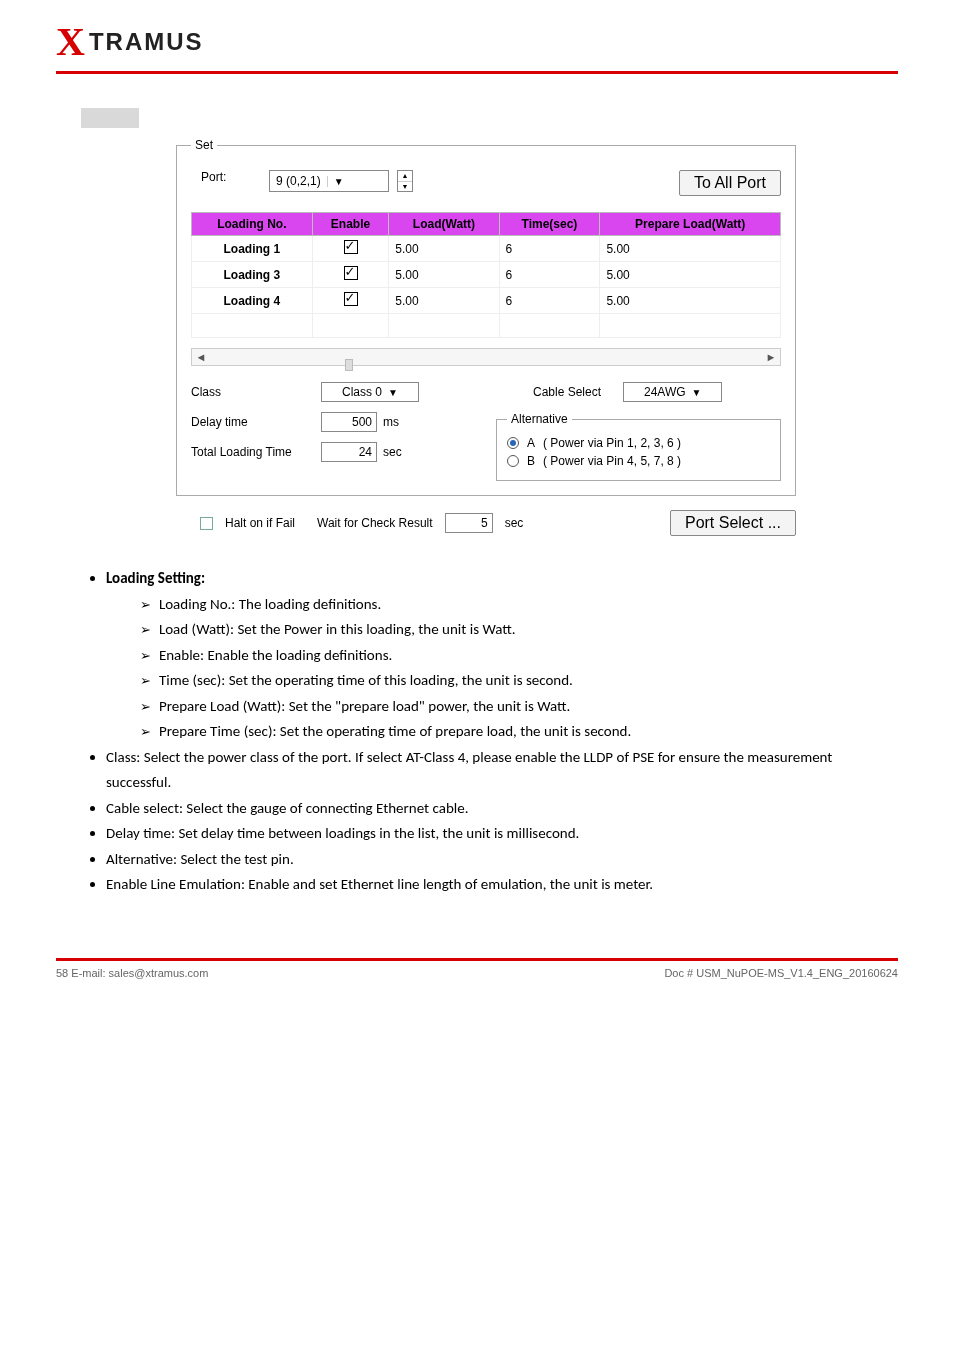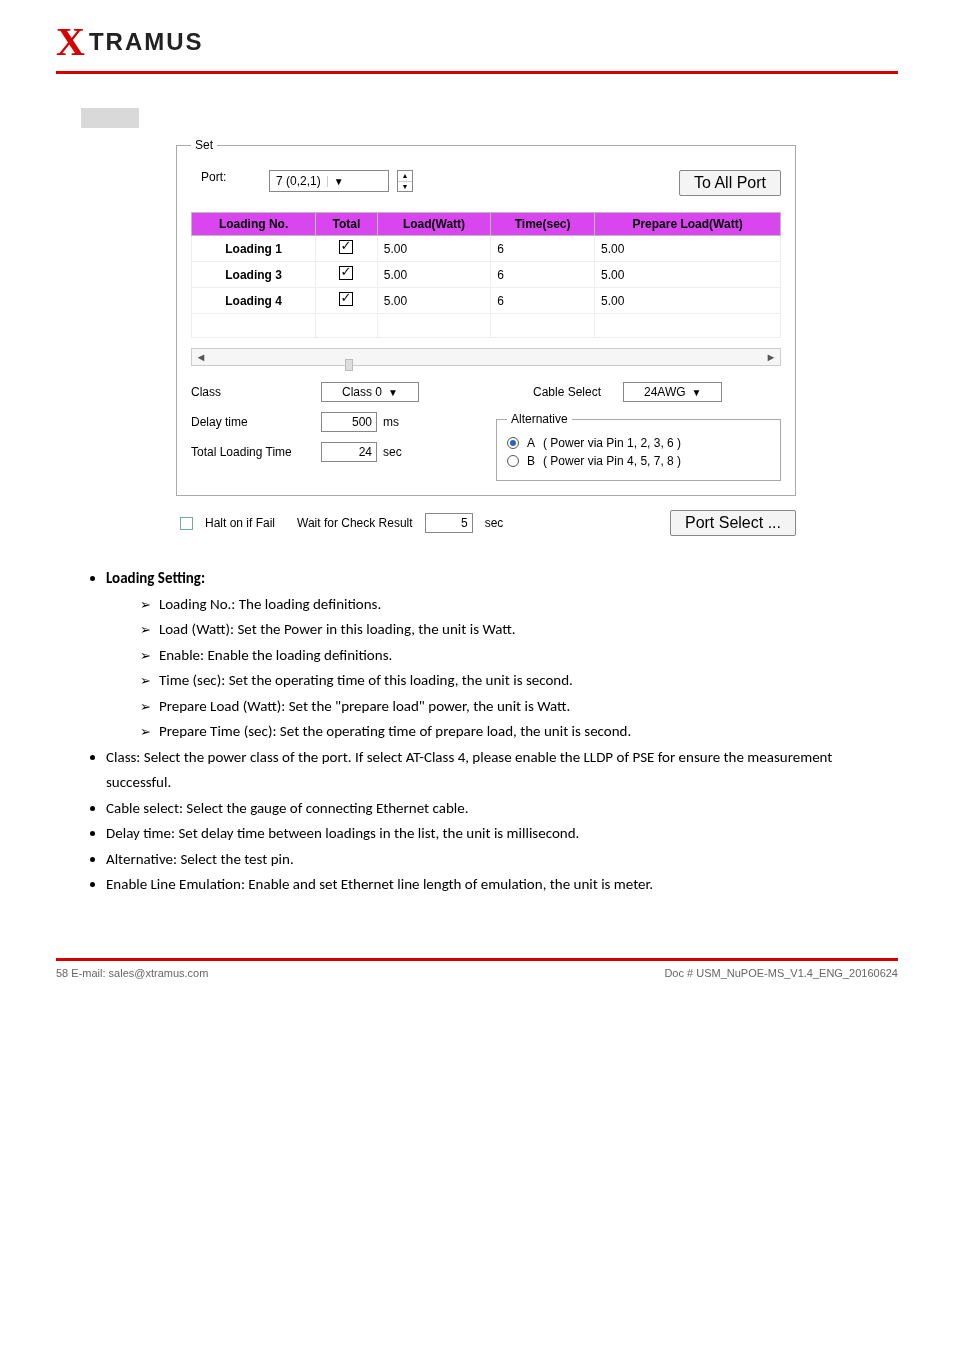--- a/index.html
+++ b/index.html
@@ -59,21 +59,21 @@
   .sel { border:1px solid #888; height:20px; padding:1px 20px; background:#fff; display:inline-flex; align-items:center; gap:6px; }
   .sel .drop { font-size:10px; }
   fieldset.alt { border:1px solid #aaa; padding:6px 10px 8px 10px; margin-top:4px; }
   fieldset.alt legend { font-size:12px; padding:0 4px; }
   .radio-row { display:flex; align-items:center; gap:8px; margin:4px 0; }
   .radio { width:12px; height:12px; border:1px solid #555; border-radius:50%; display:inline-block; position:relative; }
   .radio.on::after { content:""; position:absolute; top:2px; left:2px; width:6px; height:6px; border-radius:50%; background:#2a66b8; }
 
   .emu-row { display:flex; align-items:center; gap:10px; margin-top:6px; }
 
-  .below { display:flex; align-items:center; gap:12px; margin:14px 0 0 4px; }
+  .below { display:flex; align-items:center; gap:12px; margin:14px 0 0 24px; }
 
   .bullets { margin: 30px 0 0 32px; font-family: Calibri, Arial, sans-serif; font-size: 15px; color:#000; line-height:1.7; }
   .b1 { list-style: disc; margin-left: 18px; }
   .b2 { list-style: none; margin-left: 34px; }
   .b2 li::before { content:"➢"; margin-right:8px; color:#000; font-size:13px; }
   .bold { font-weight:700; }
 </style>
 </head>
 <body>
 
@@ -91,36 +91,36 @@
     <span style="font-weight:700; color:#fff;">Set</span>
   </div>
 
   <div class="screenshot">
     <fieldset class="set-group">
       <legend>Set</legend>
 
       <div class="row-port">
         <span class="lbl">Port:</span>
         <span class="combo" style="width:120px;">
-          <span>7 (0,2,1)</span>
+          <span>9 (0,2,1)</span>
           <span class="drop">▼</span>
         </span>
         <span class="spinner">
           <div>▲</div>
           <div>▼</div>
         </span>
         <span style="flex:1"></span>
         <span class="btn">To All Port</span>
       </div>
 
       <table class="load">
         <thead>
           <tr>
             <th>Loading No.</th>
-            <th>Total</th>
+            <th>Enable</th>
             <th>Load(Watt)</th>
             <th>Time(sec)</th>
             <th>Prepare Load(Watt)</th>
           </tr>
         </thead>
         <tbody>
           <tr>
             <td class="c"><b>Loading 1</b></td>
             <td class="c"><span class="chk"></span></td>
             <td>5.00</td>

